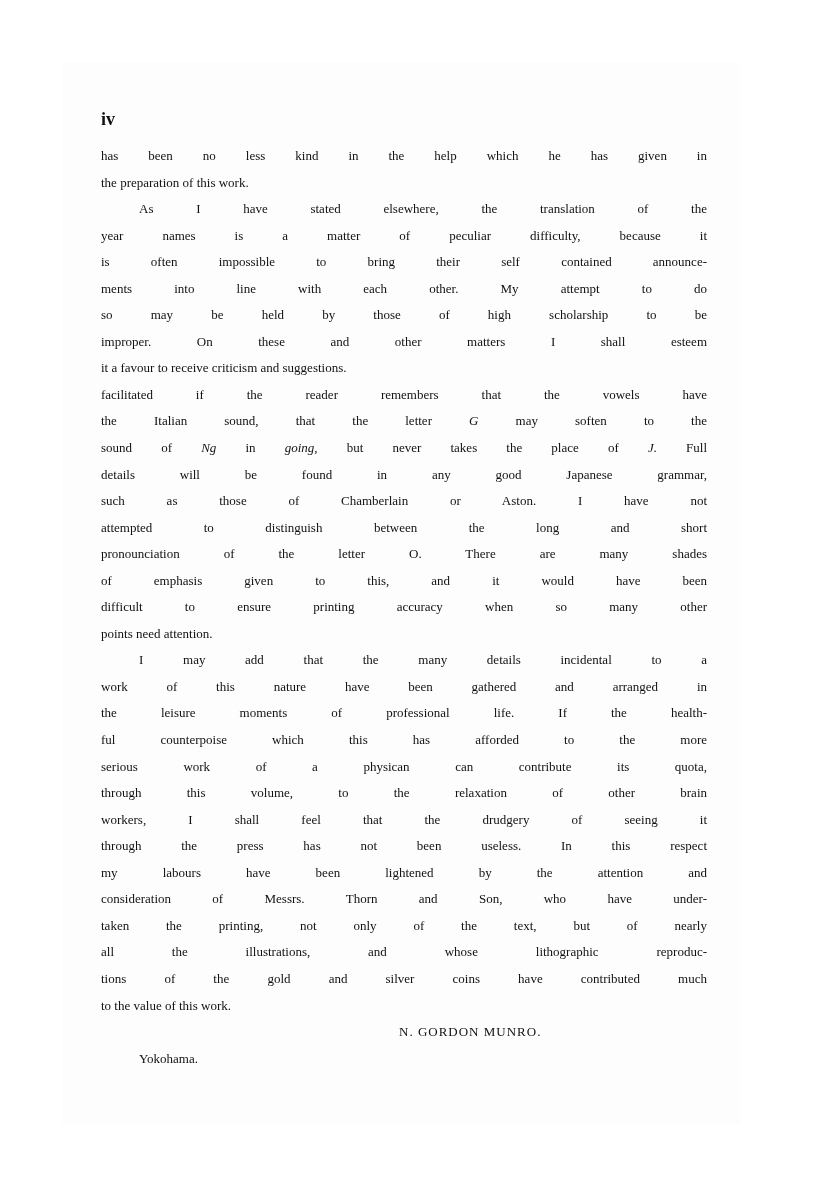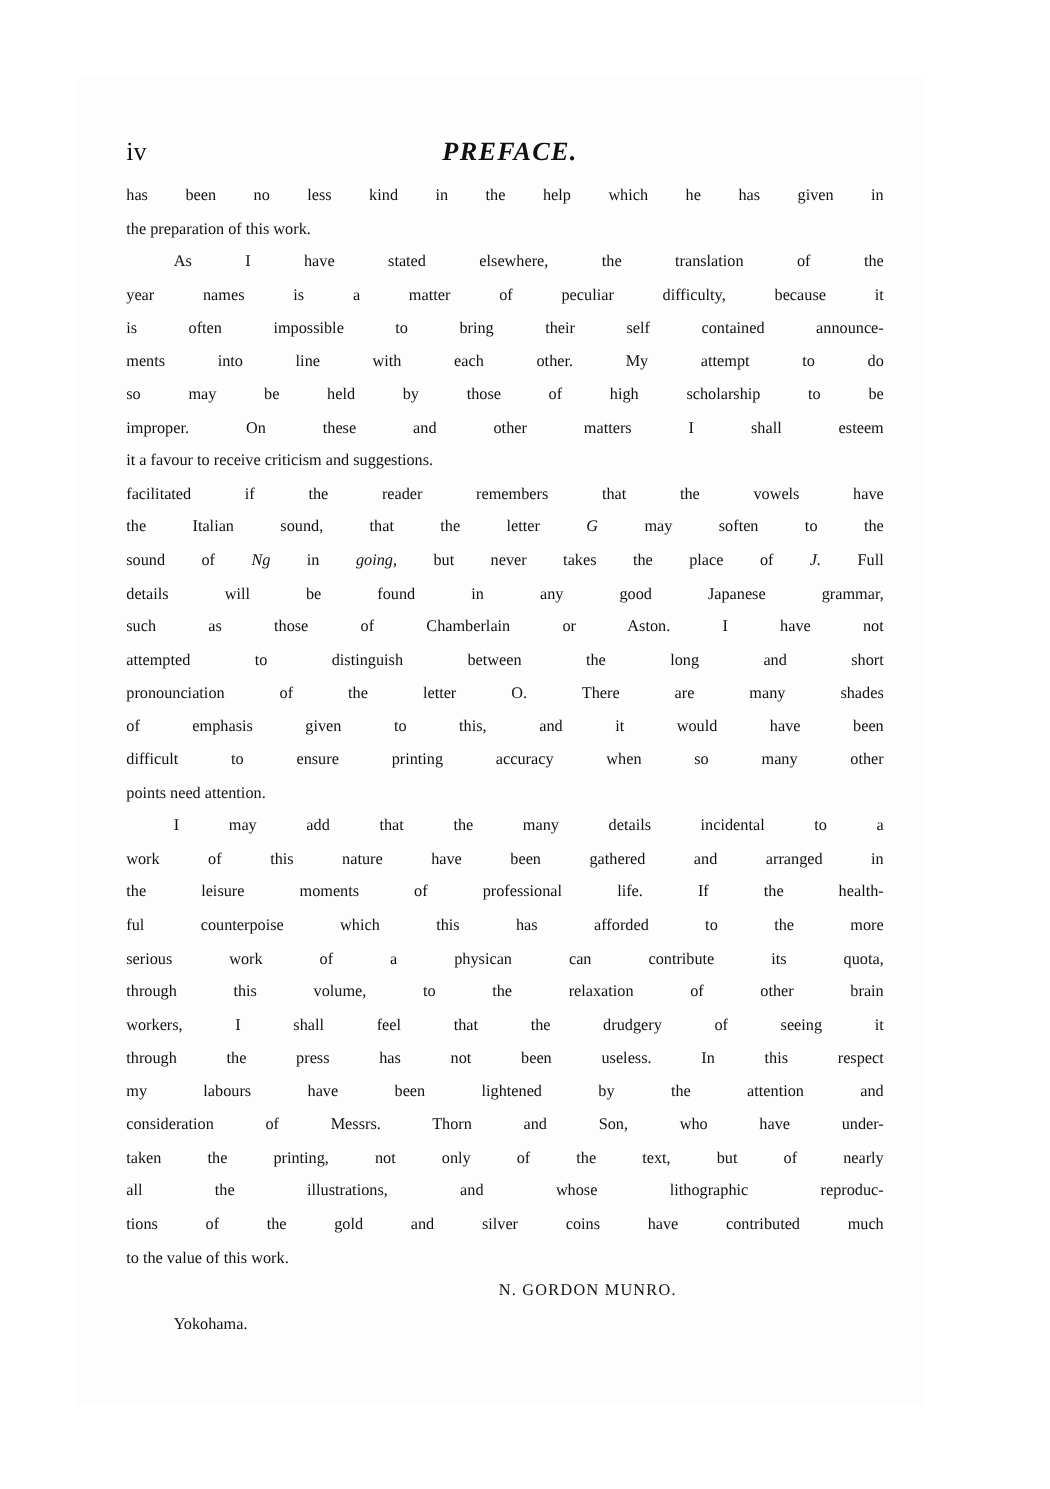--- a/index.html
+++ b/index.html
@@ -27,22 +27,22 @@
       left: 101px;
       width: 606px;
       height: 28px;
       font-family: "Liberation Serif", "DejaVu Serif", serif;
       color: #111;
     }
     .folio {
       position: absolute;
       left: 0;
       top: 0;
-      font-size: 21px;
-      font-weight: normal;
+      font-size: 18px;
+      font-weight: bold;
     }
     .running-title {
       position: absolute;
       left: 0;
       right: 0;
       top: 0;
       text-align: center;
       font-size: 21px;
       font-style: italic;
       font-weight: bold;
@@ -89,21 +89,20 @@
     }
     .it { font-style: italic; }
   </style>
 </head>
 <body>
 
 <div class="page"></div>
 
 <div class="header">
   <span class="folio">iv</span>
-  <span class="running-title">PREFACE.</span>
 </div>
 
 <div class="body-text" id="body-text">
   <div id="paragraphs">
       <span class="line">has been no less kind in the help which he has given in</span>
       <span class="line last">the preparation of this work.</span>
       <span class="line indent">As I have stated elsewhere, the translation of the</span>
       <span class="line">year names is a matter of peculiar difficulty, because it</span>
       <span class="line">is often impossible to bring their self contained announce-</span>
       <span class="line">ments into line with each other. My attempt to do</span>

